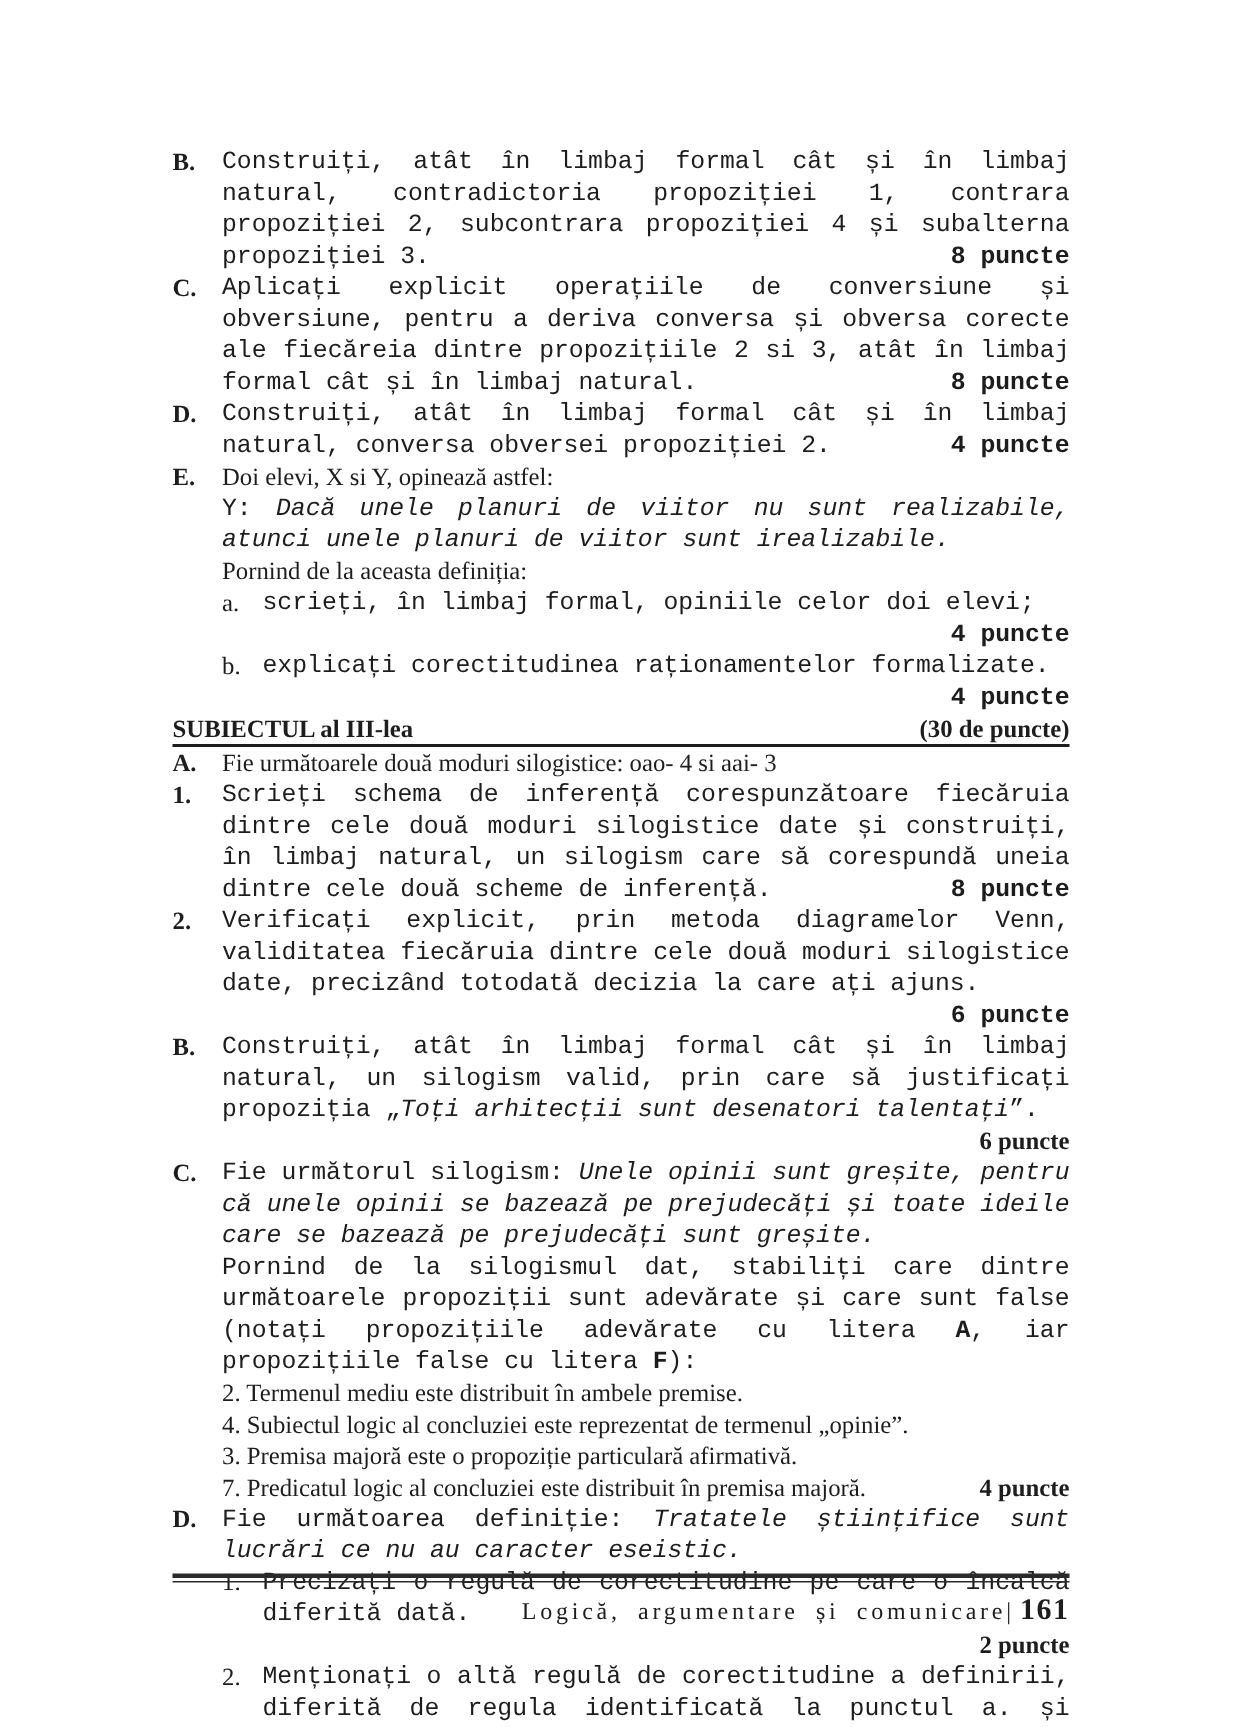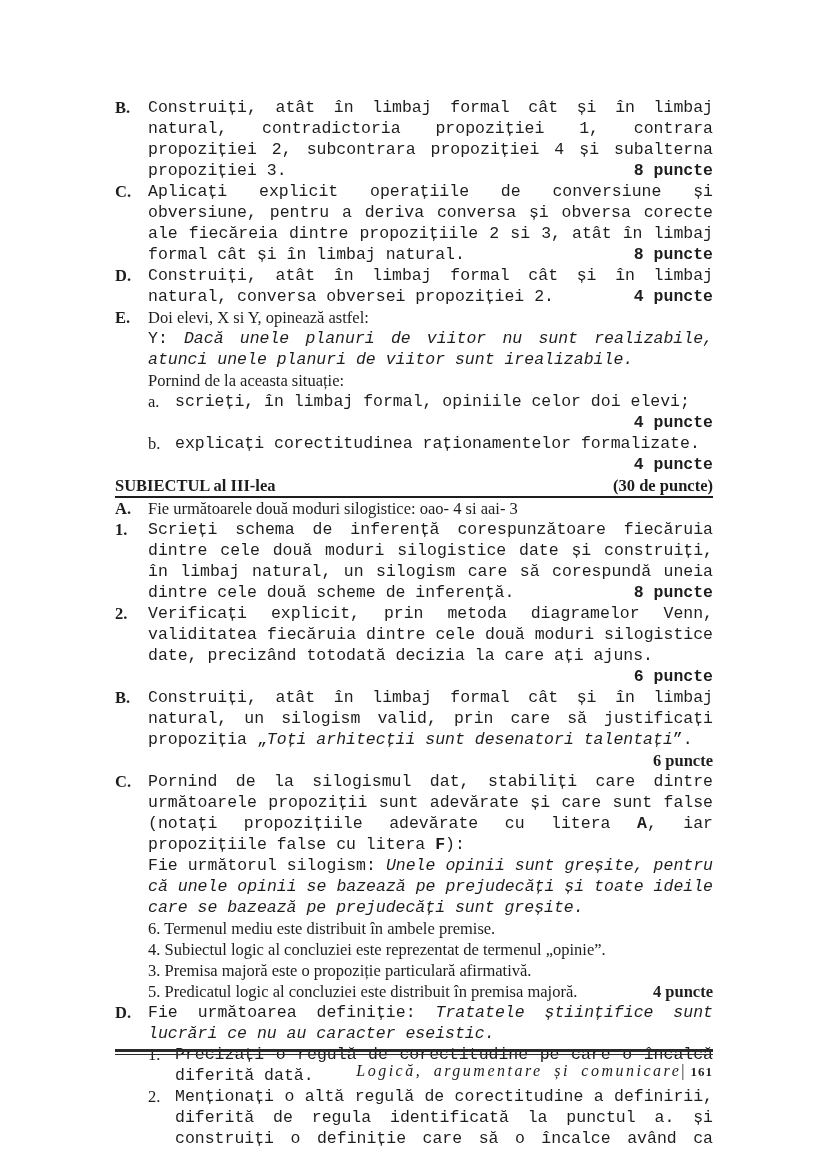--- a/index.html
+++ b/index.html
@@ -47,26 +47,25 @@
     border-top: 3px solid #2b2b2b;
     border-bottom: 1px solid #2b2b2b;
   }
   .footer-text {
     margin-top: 7px;
     text-align: right;
     font-size: 16px;
     white-space: nowrap;
   }
   .footer-title {
-    font-style: italic;
     letter-spacing: 2.5px;
     word-spacing: 5px;
   }
   .footer-sep { letter-spacing: 2px; }
-  .footer-page { font-weight: 700; font-size: 13px; letter-spacing: 1px; }
+  .footer-page { font-weight: 700; font-size: 20px; letter-spacing: 1px; }
 </style>
 </head>
 <body>
 
 <div class="content">
 
   <div class="item">
     <div class="ilabel">B.</div>
     <div class="ibody">
       <p class="just"><span>Construiți, atât în limbaj formal cât și în limbaj natural, contradictoria propoziției 1, contrara propoziției 2, subcontrara propoziției 4 și subalterna propoziției 3.</span><span class="pts">8 puncte</span></p>
@@ -85,21 +84,21 @@
     <div class="ibody">
       <p class="just"><span>Construiți, atât în limbaj formal cât și în limbaj natural, conversa obversei propoziției 2.</span><span class="pts">4 puncte</span></p>
     </div>
   </div>
 
   <div class="item">
     <div class="ilabel">E.</div>
     <div class="ibody">
       <p>Doi elevi, X si Y, opinează astfel:</p>
       <p class="just"><span>Y: </span><span class="it">Dacă unele planuri de viitor nu sunt realizabile, atunci unele planuri de viitor sunt irealizabile.</span></p>
-      <p>Pornind de la aceasta situație:</p>
+      <p>Pornind de la aceasta definiția:</p>
       <div class="sub">
         <div class="slabel">a.</div>
         <div class="sbody">
             <p class="just"><span>scrieți, în limbaj formal, opiniile celor doi elevi;</span><span class="pts">4 puncte</span></p>
           </div>
       </div>
       <div class="sub">
         <div class="slabel">b.</div>
         <div class="sbody">
             <p class="just"><span>explicați corectitudinea raționamentelor formalizate.</span><span class="pts">4 puncte</span></p>
@@ -138,37 +137,38 @@
     <div class="ilabel">B.</div>
     <div class="ibody">
       <p class="just"><span>Construiți, atât în limbaj formal cât și în limbaj natural, un silogism valid, prin care să justificați propoziția „</span><span class="it">Toți arhitecții sunt desenatori talentați</span><span>”.</span></p>
       <div class="pts-line">6 puncte</div>
     </div>
   </div>
 
   <div class="item">
     <div class="ilabel">C.</div>
     <div class="ibody">
+      <p class="just"><span>Fie următorul silogism: </span><span class="it">Unele opinii sunt greșite, pentru că unele opinii se bazează pe prejudecăți și toate ideile care se bazează pe prejudecăți sunt greșite.</span></p>
       <p class="just"><span>Pornind de la silogismul dat, stabiliți care dintre următoarele propoziții sunt adevărate și care sunt false (notați propozițiile adevărate cu litera </span><span class="b">A</span><span>, iar propozițiile false cu litera </span><span class="b">F</span><span>):</span></p>
-      <p class="just"><span>Fie următorul silogism: </span><span class="it">Unele opinii sunt greșite, pentru că unele opinii se bazează pe prejudecăți și toate ideile care se bazează pe prejudecăți sunt greșite.</span></p>
-      <div>6. Termenul mediu este distribuit în ambele premise.</div>
+      <div>2. Termenul mediu este distribuit în ambele premise.</div>
       <div>4. Subiectul logic al concluziei este reprezentat de termenul „opinie”.</div>
       <div>3. Premisa majoră este o propoziție particulară afirmativă.</div>
-      <div><span>5. Predicatul logic al concluziei este distribuit în premisa majoră.</span><span class="pts">4 puncte</span></div>
+      <div><span>7. Predicatul logic al concluziei este distribuit în premisa majoră.</span><span class="pts">4 puncte</span></div>
     </div>
   </div>
 
   <div class="item">
     <div class="ilabel">D.</div>
     <div class="ibody">
       <p class="just"><span>Fie următoarea definiție: </span><span class="it">Tratatele științifice sunt lucrări ce nu au caracter eseistic.</span></p>
       <div class="sub">
         <div class="slabel">1.</div>
         <div class="sbody">
           <p class="just">Precizați o regulă de corectitudine pe care o încalcă diferită dată.</p>
+          <div class="pts-line">2 puncte</div>
         </div>
       </div>
       <div class="sub">
         <div class="slabel">2.</div>
         <div class="sbody">
           <p class="just"><span>Menționați o altă regulă de corectitudine a definirii, diferită de regula identificată la punctul a. și construiți o definiție care să o încalce având ca definit termenul „</span><span class="it">tratat științific</span><span>”.</span><span class="pts">4 puncte</span></p>
         </div>
       </div>
     </div>
   </div>

